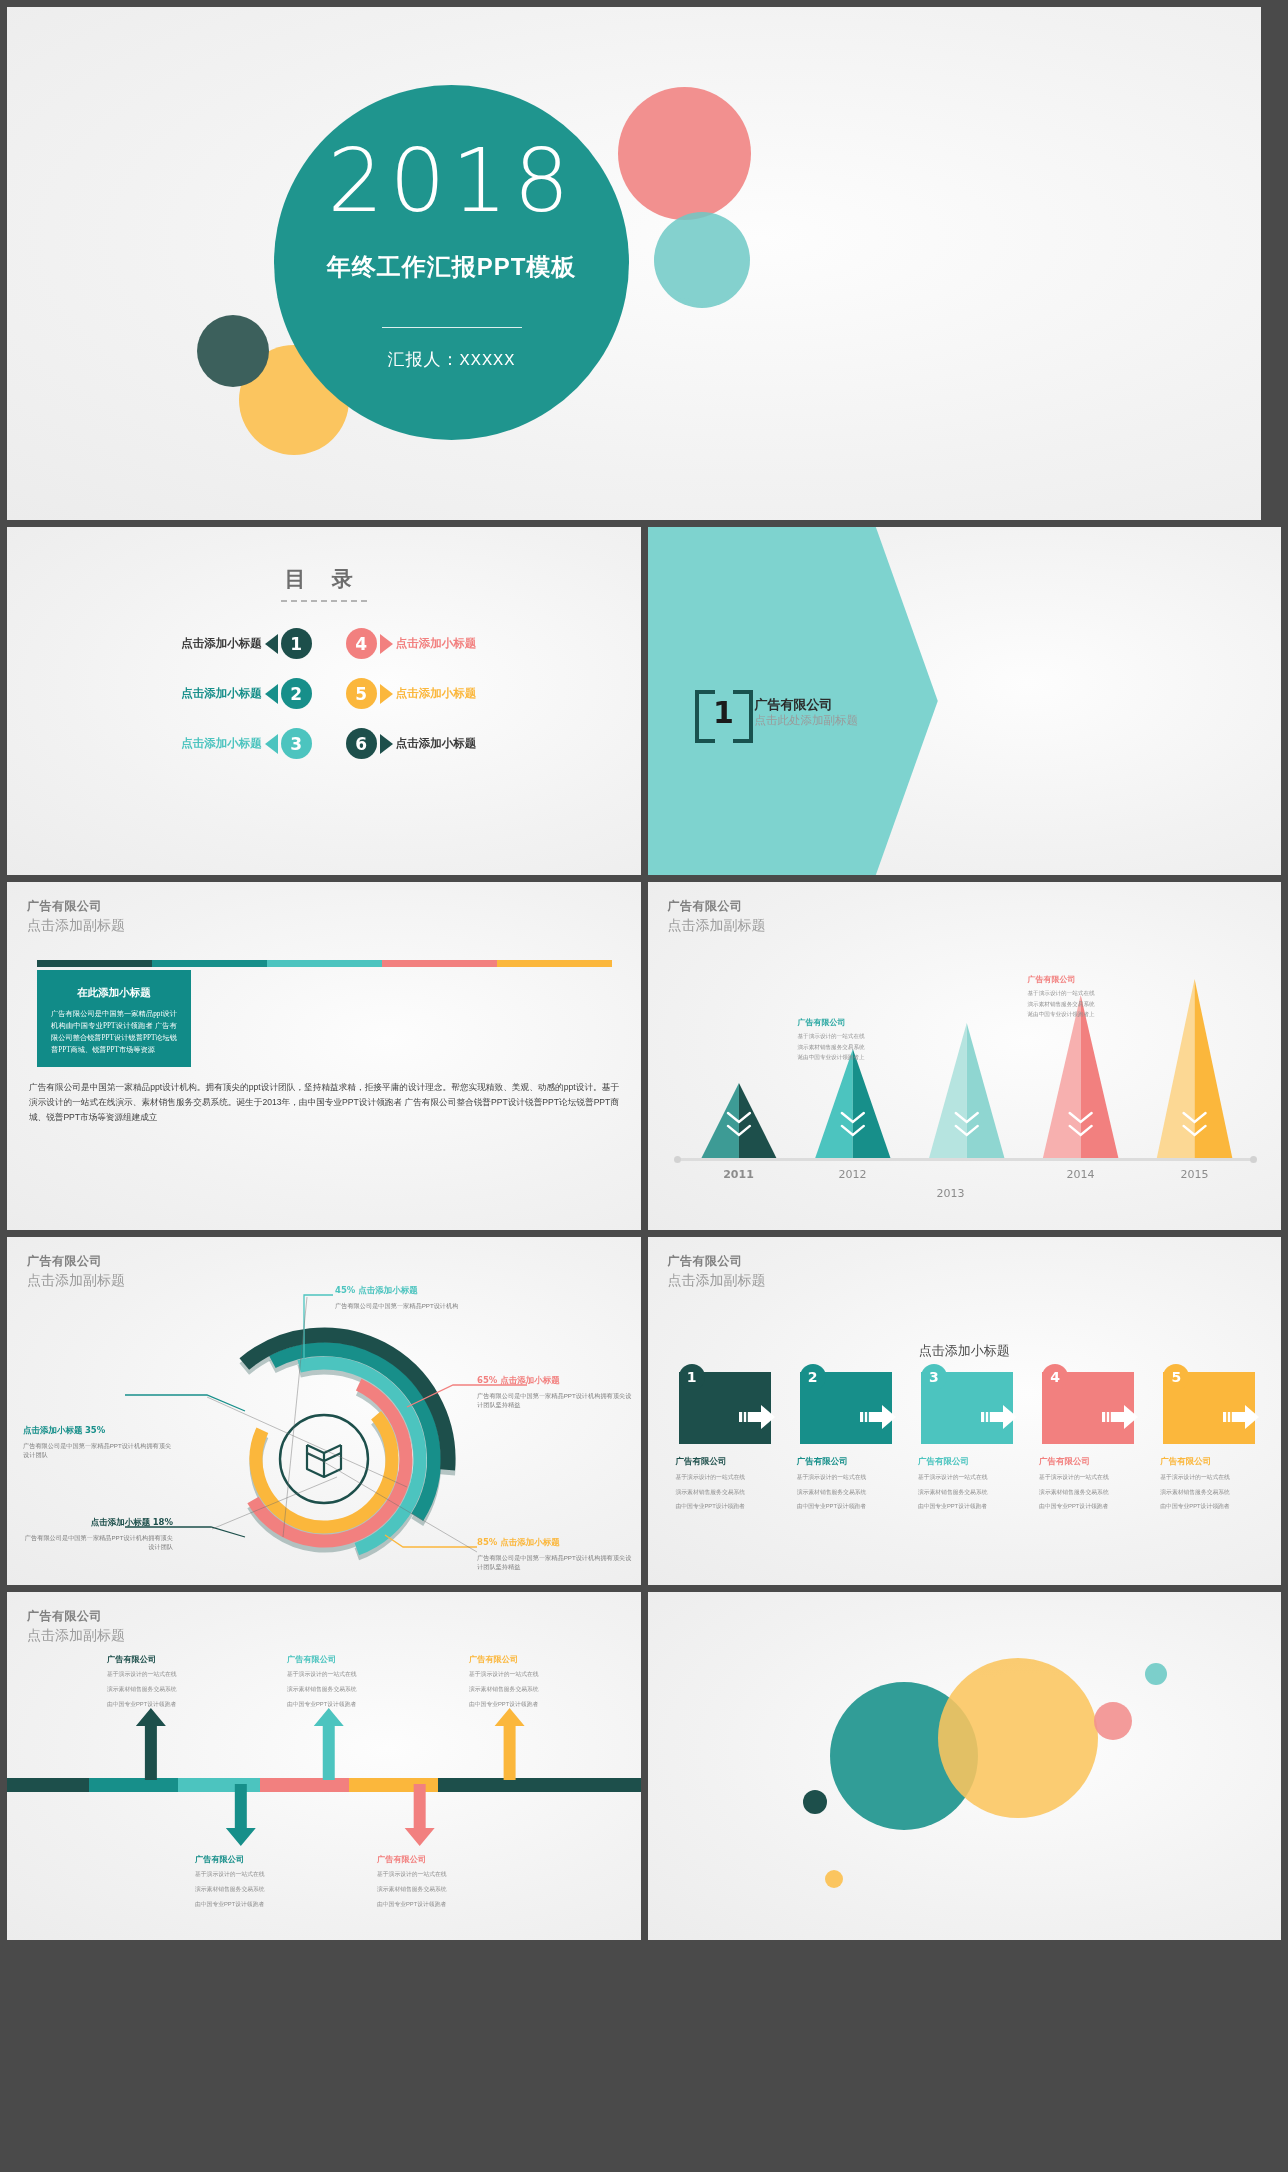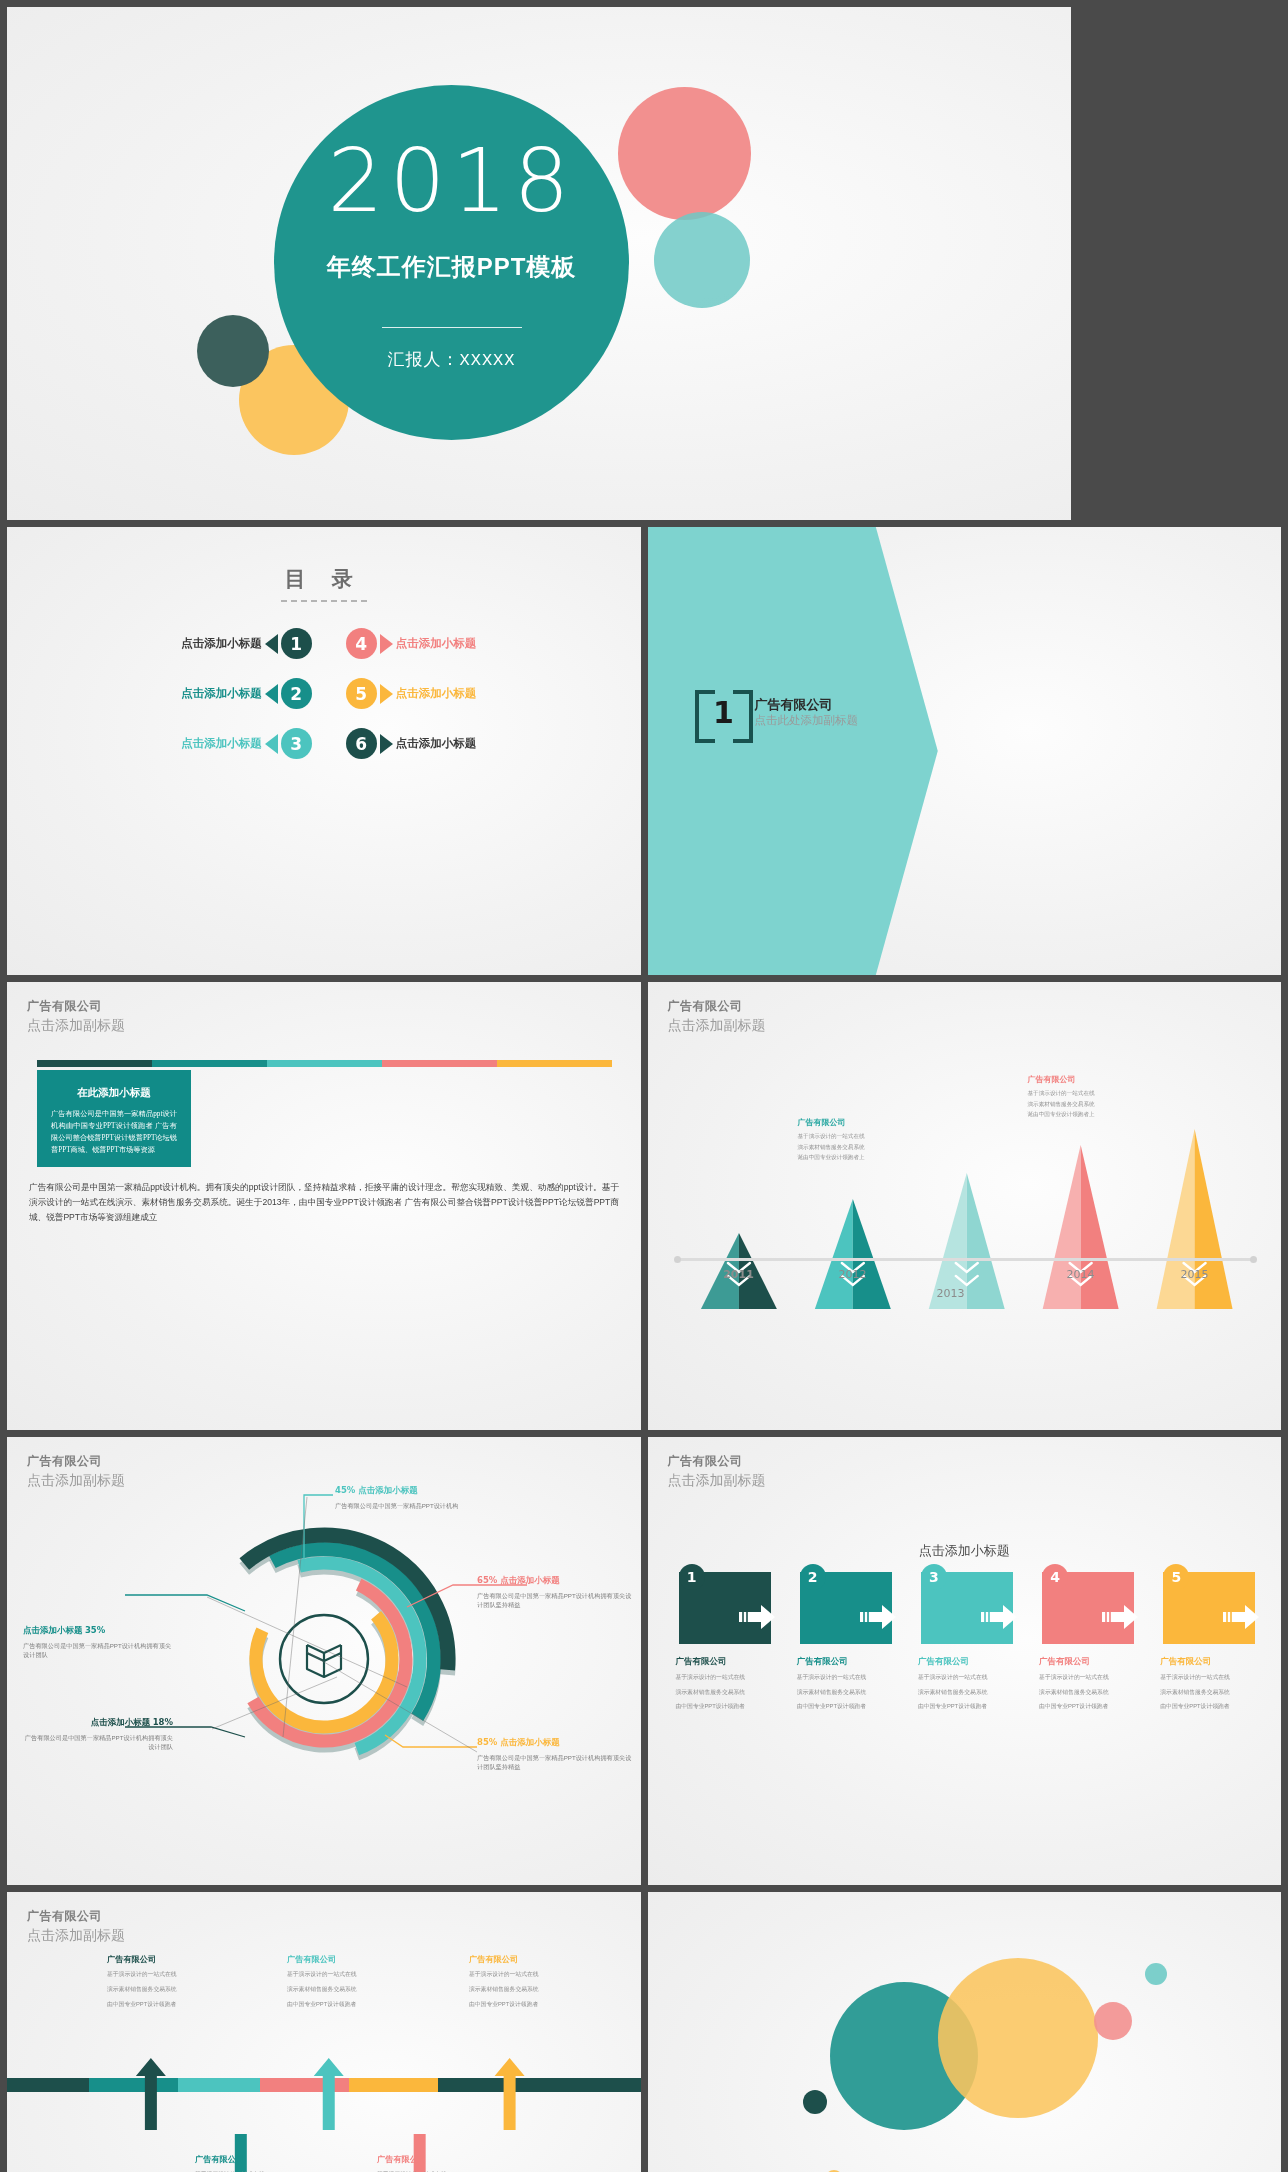--- a/index.html
+++ b/index.html
@@ -11,22 +11,22 @@
   }
   .deck { width:1288px; height:2172px; background:#4a4a4a;
           display:flex; flex-direction:column; }
 
   .row { display:flex; gap:7px; padding:0 7px; }
   .row.full { padding:7px 7px 0 7px; }
   .row.pair { margin-top:7px; }
 
   .slide { background:#f4f4f4; position:relative; overflow:hidden;
            background-image:radial-gradient(ellipse at 60% 45%, #fdfdfd 0%, #f2f2f2 60%, #ececec 100%); }
-  .slide-full { width:1064px; height:513px; }
-  .slide-half { width:633.5px; height:448px; }
+  .slide-full { width:1254px; height:513px; }
+  .slide-half { width:633.5px; height:348px; }
 
   
   .c-circle { position:absolute; border-radius:50%; }
   .cv-main  { width:355px; height:355px; left:267px; top:78px; background:#1f958e; z-index:3; }
   .cv-pink  { width:133px; height:133px; left:611px; top:80px; background:#f2908f; z-index:2; }
   .cv-teal  { width:96px;  height:96px;  left:647px; top:205px; background:#6fc9c6; opacity:.85; z-index:2; }
   .cv-dark  { width:72px;  height:72px;  left:190px; top:308px; background:#3c605c; z-index:4; }
   .cv-yel   { width:110px; height:110px; left:232px; top:338px; background:#fbc55f; z-index:2; }
   .cover-text { position:absolute; z-index:6; left:267px; top:78px; width:355px; height:355px;
                 display:flex; flex-direction:column; align-items:center; justify-content:flex-start;

